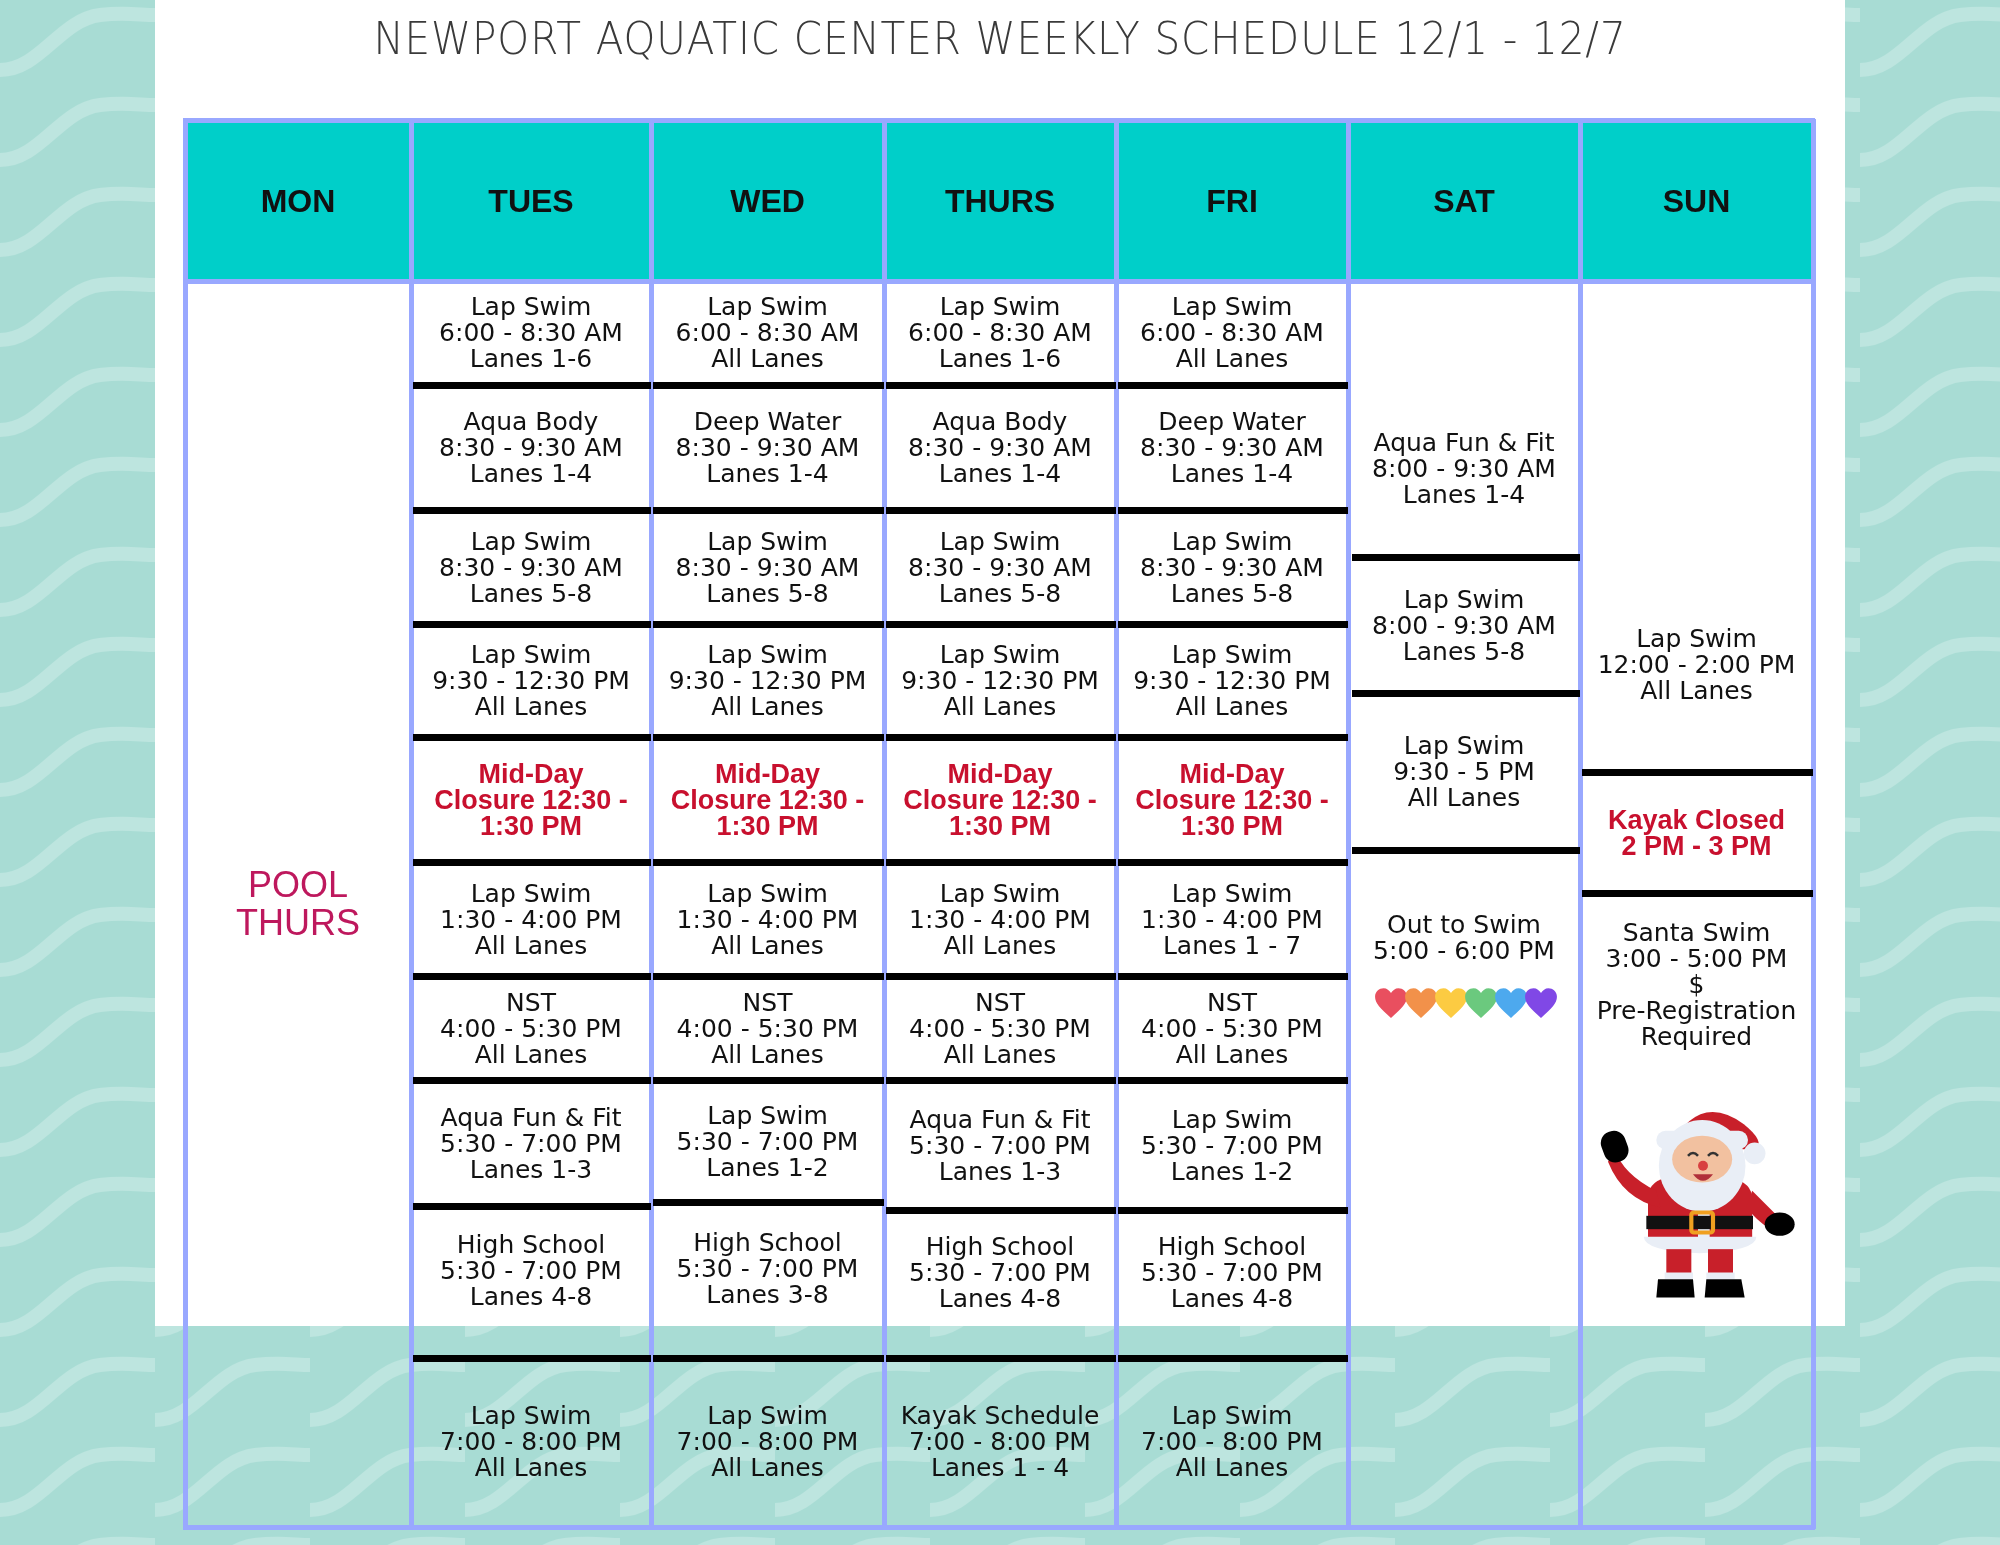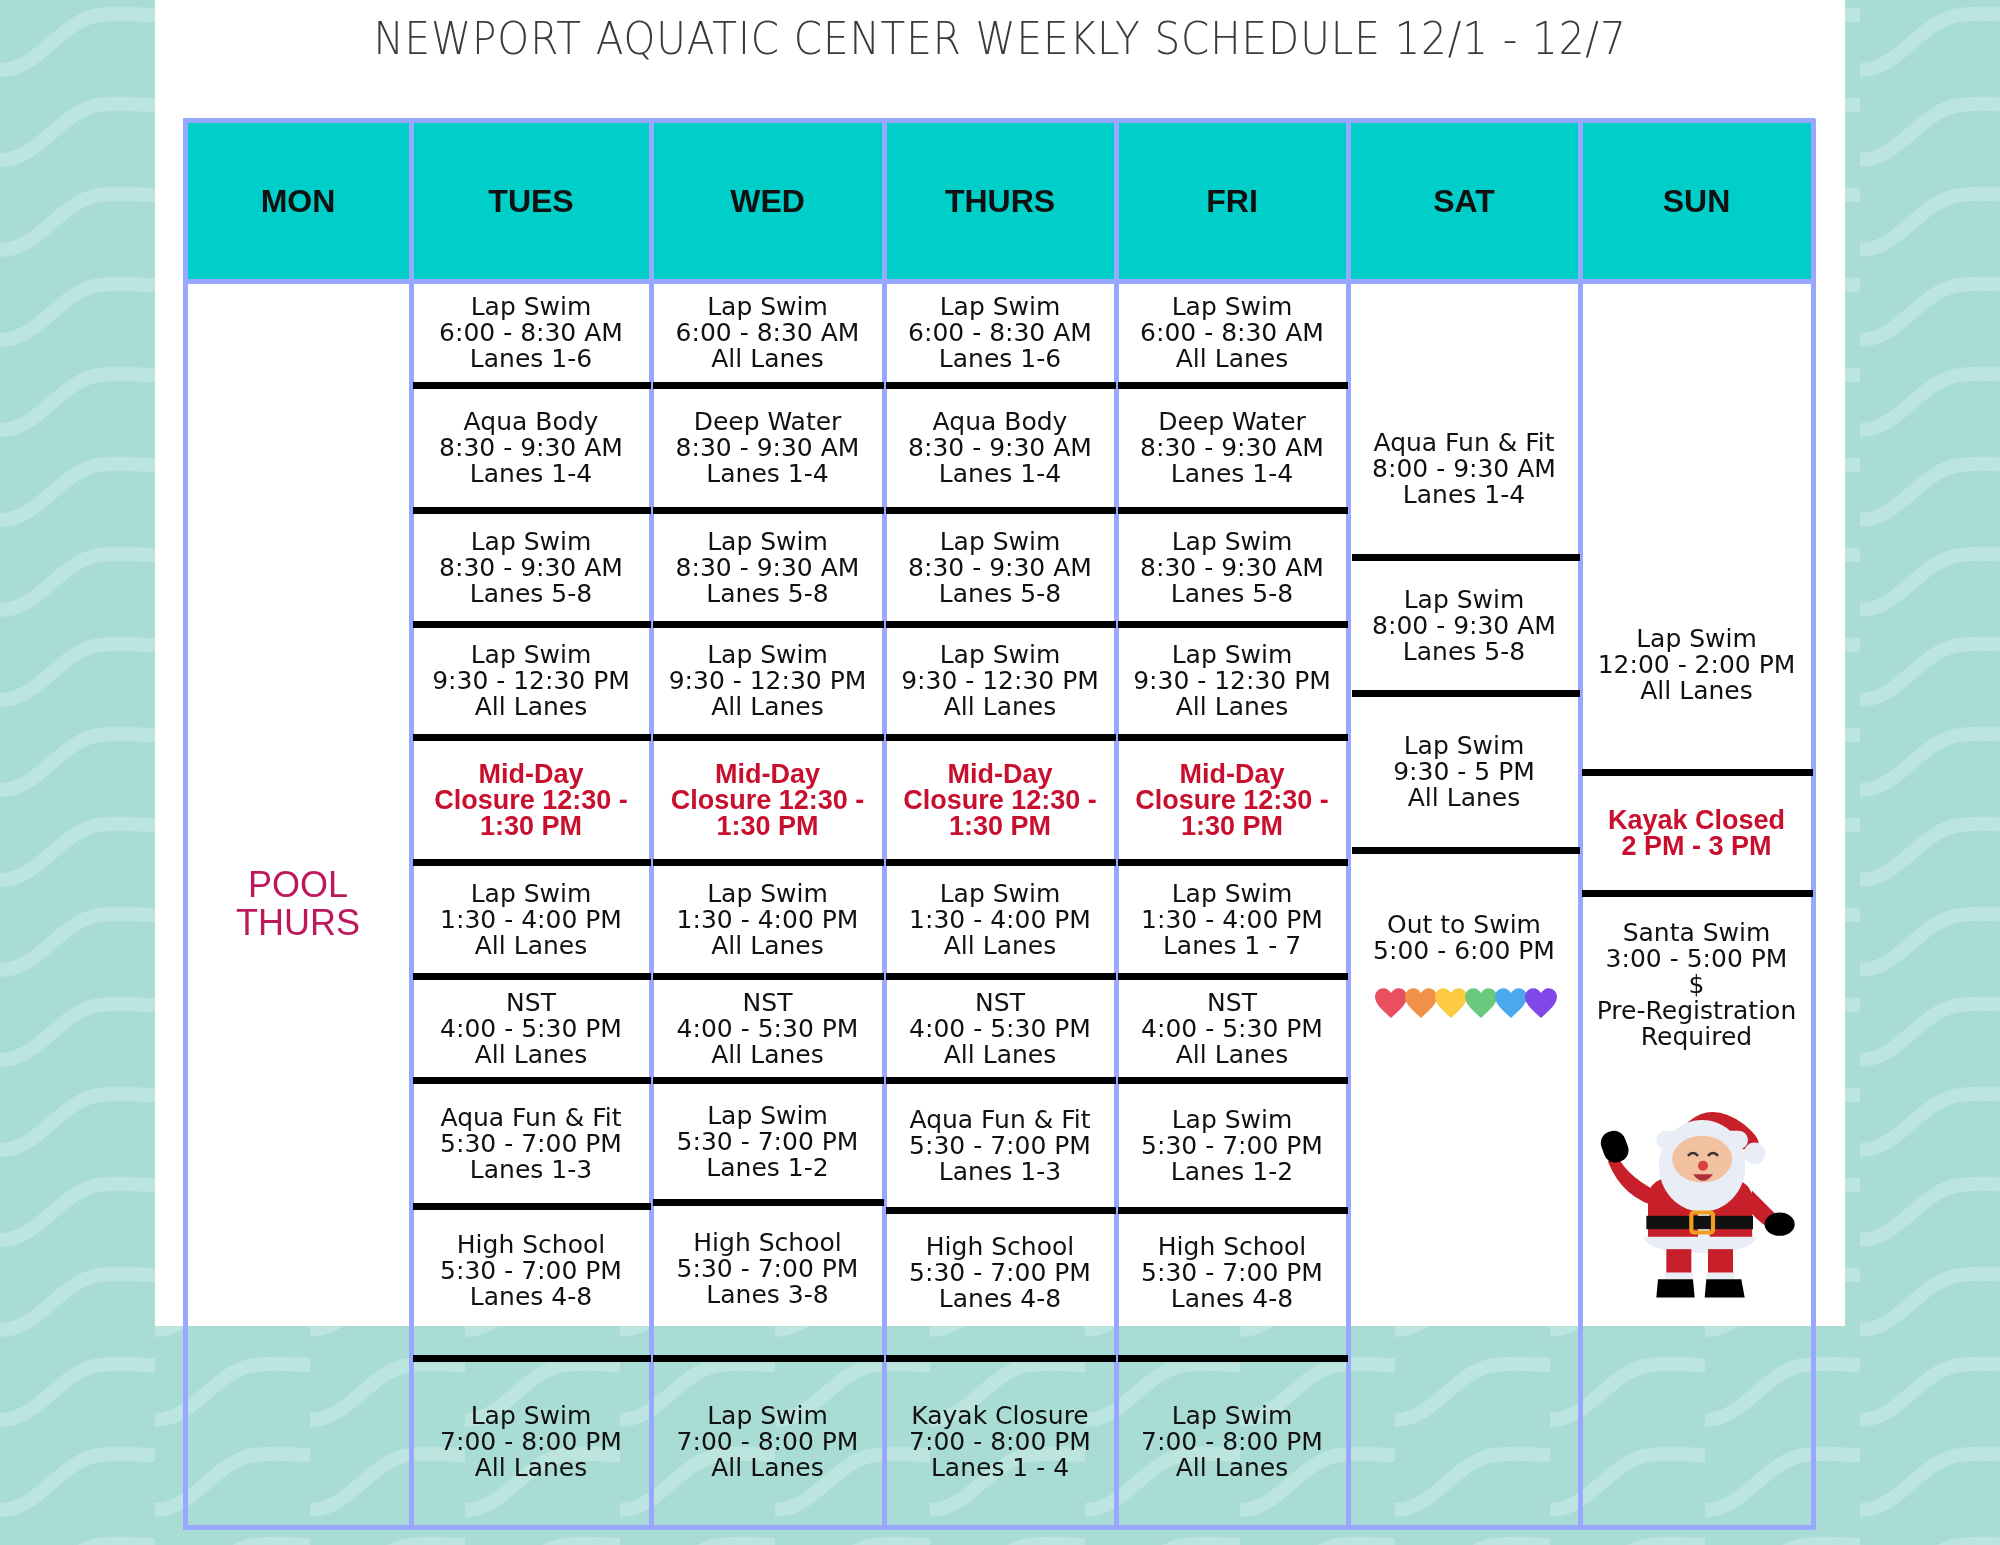--- a/index.html
+++ b/index.html
@@ -230,21 +230,21 @@
       <span>Aqua Fun &amp; Fit</span>
       <span>5:30 - 7:00 PM</span>
       <span>Lanes 1-3</span>
     </div>
     <div class="cell" style="left: 887px; top: 1214px; width: 226px; height: 141px; transform: translateY(-12px);">
       <span>High School</span>
       <span>5:30 - 7:00 PM</span>
       <span>Lanes 4-8</span>
     </div>
     <div class="cell" style="left: 887px; top: 1362px; width: 226px; height: 159px; transform: translateY(0px);">
-      <span>Kayak Closure</span>
+      <span>Kayak Schedule</span>
       <span>7:00 - 8:00 PM</span>
       <span>Lanes 1 - 4</span>
     </div>
     <div class="sep" style="left: 886px; top: 382px; width: 230px;"></div>
     <div class="sep" style="left: 886px; top: 507px; width: 230px;"></div>
     <div class="sep" style="left: 886px; top: 621px; width: 230px;"></div>
     <div class="sep" style="left: 886px; top: 734px; width: 230px;"></div>
     <div class="sep" style="left: 886px; top: 859px; width: 230px;"></div>
     <div class="sep" style="left: 886px; top: 973px; width: 230px;"></div>
     <div class="sep" style="left: 886px; top: 1077px; width: 230px;"></div>

